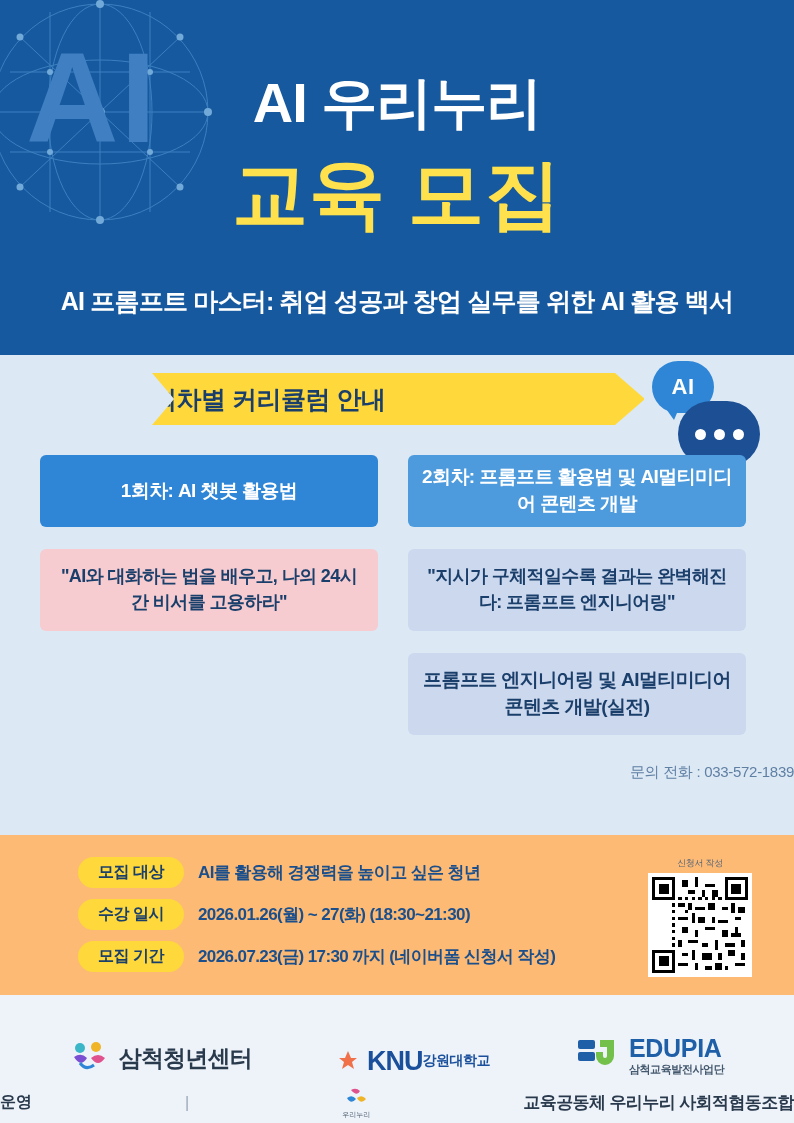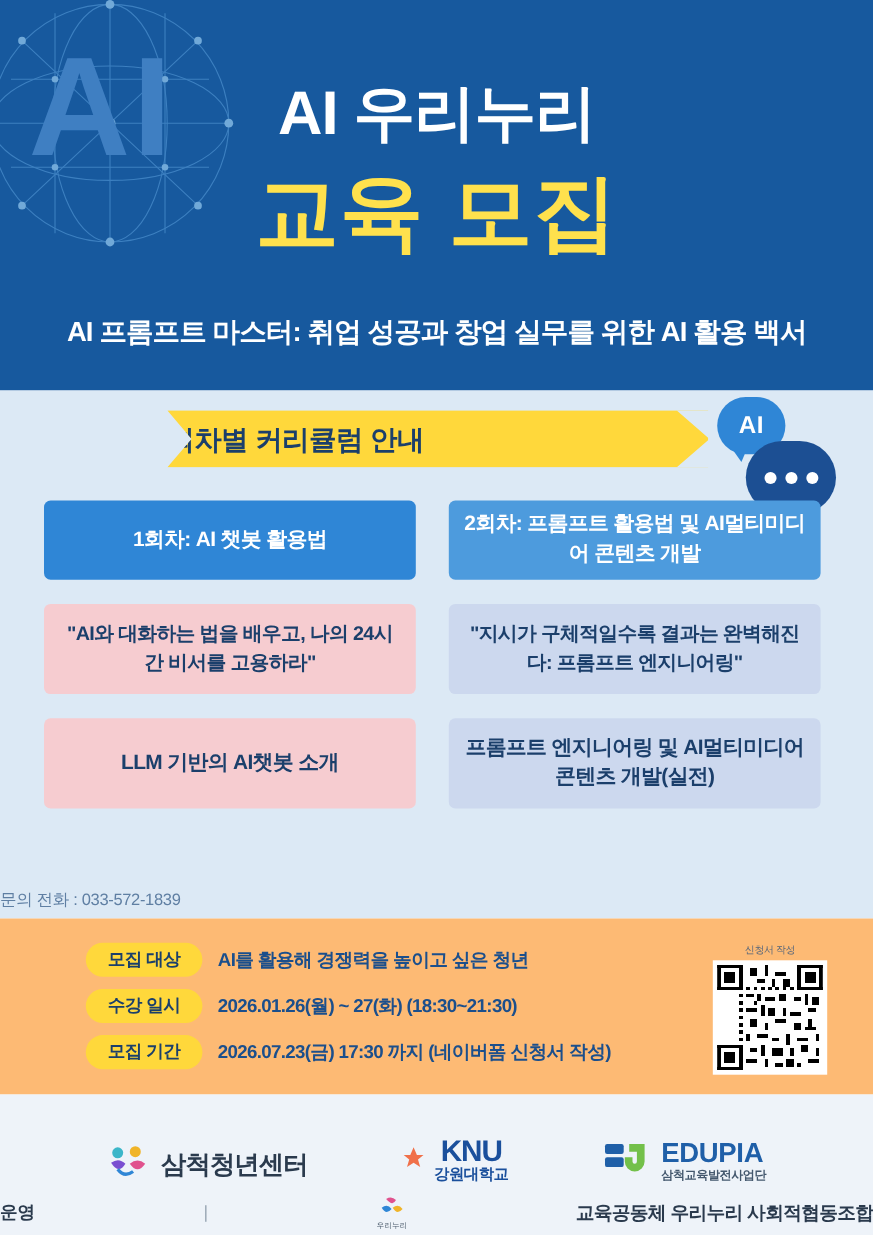--- a/index.html
+++ b/index.html
@@ -242,25 +242,24 @@
   }
   .card-topic.right {
     background: #ccd8ee;
   }
 
   .phone-note {
     position: absolute;
     left: 0;
     top: 408px;
     width: 794px;
-    text-align: left;
+    text-align: right;
     font-size: 15px;
     color: #5f7fa3;
     letter-spacing: -0.3px;
-    margin-top: 46px;
   }
 
   
   .info {
     position: relative;
     width: 794px;
     height: 160px;
     background: #fdba74;
     overflow: hidden;
   }
@@ -342,21 +341,20 @@
     gap: 9px;
   }
   .logo-name {
     font-size: 23px;
     font-weight: bold;
     color: #2a3a4d;
     letter-spacing: -0.8px;
   }
   .knu-block {
     display: flex;
-    flex-direction: column;
     align-items: center;
     line-height: 1.05;
   }
   .knu-main {
     font-size: 27px;
     font-weight: bold;
     color: #1a4f9c;
     letter-spacing: -1px;
   }
   .knu-sub {
@@ -475,21 +473,20 @@
       <div class="bub-big">
         <div class="dot"></div>
         <div class="dot"></div>
         <div class="dot"></div>
       </div>
     </div>
 
     <div class="col col-left">
       <div class="card card-head">1회차: AI 챗봇 활용법</div>
       <div class="card card-quote">"AI와 대화하는 법을 배우고, 나의 24시간 비서를 고용하라"</div>
-      <div class="card card-topic">LLM 기반의 AI챗봇 소개</div>
     </div>
 
     <div class="col col-right">
       <div class="card card-head right">2회차: 프롬프트 활용법 및 AI멀티미디어 콘텐츠 개발</div>
       <div class="card card-quote right">"지시가 구체적일수록 결과는 완벽해진다: 프롬프트 엔지니어링"</div>
       <div class="card card-topic right">프롬프트 엔지니어링 및 AI멀티미디어 콘텐츠 개발(실전)</div>
     </div>
 
     <div class="phone-note">문의 전화 : 033-572-1839</div>
   </div>

